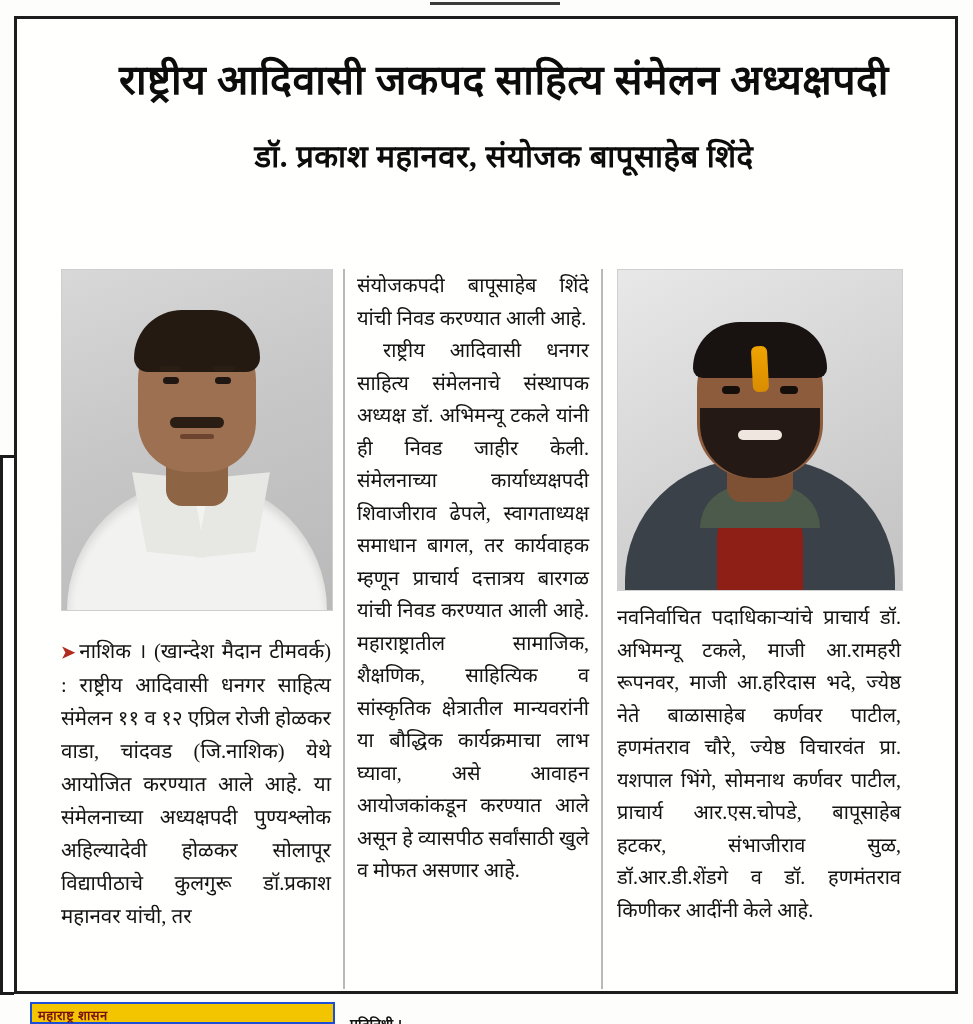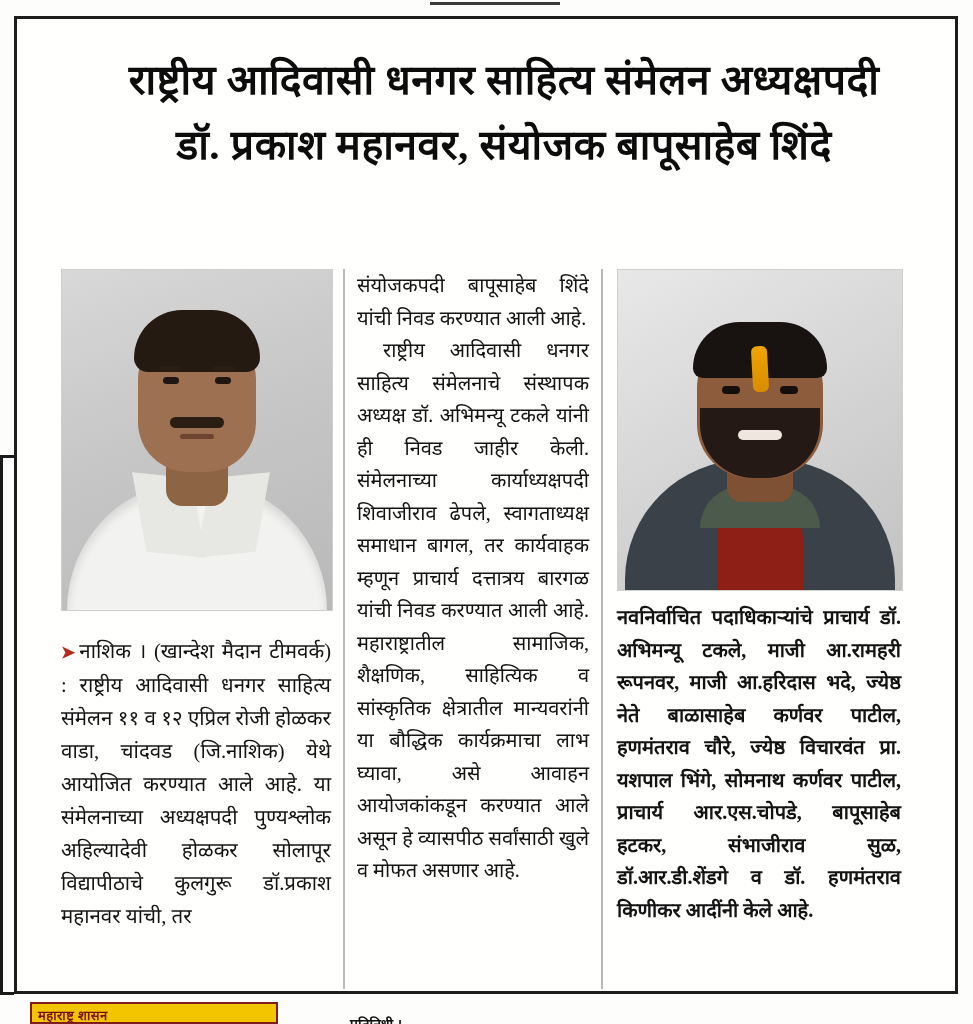--- a/index.html
+++ b/index.html
@@ -66,24 +66,24 @@
     left: 30px;
     bottom: 0px;
     width: 930px;
     height: 22px;
     overflow: hidden;
   }
   .bottom-strip .yellow {
     position: absolute;
     left: 0;
     top: 0;
-    width: 248px;
+    width: 305px;
     height: 22px;
     background: #f2c500;
-    border: 2px solid #7f1d1d;
+    border: 2px solid #1d4ed8;
     box-sizing: border-box;
   }
   .bottom-strip .yellow span {
     display: block;
     font-size: 13px;
     font-weight: bold;
     color: #7a1111;
     padding: 2px 6px;
     letter-spacing: 0.5px;
     white-space: nowrap;
@@ -112,43 +112,43 @@
     font-weight: bold;
     color: #0c0c0c;
     letter-spacing: 0.5px;
     white-space: nowrap;
   }
   .headline .line1 {
     font-size: 41px;
     line-height: 54px;
   }
   .headline .line2 {
-    font-size: 41px;
+    font-size: 31px;
     line-height: 60px;
-    margin-top: 8px;
+    margin-top: 20px;
   }
 
   
   .columns {
     position: absolute;
     top: 250px;
     left: 30px;
     width: 916px;
     height: 720px;
     display: flex;
     gap: 0px;
   }
 
   .col {
     box-sizing: border-box;
     position: relative;
   }
   .col-left   { width: 296px; padding: 0 12px 0 14px; }
   .col-mid    { width: 260px; padding: 0 12px 0 12px; border-left: 2px solid #b9b9b9; border-right: 2px solid #b9b9b9;}
-  .col-right  { width: 308px; padding: 0 10px 0 14px; font-weight: bold; }
+  .col-right  { width: 308px; padding: 0 10px 0 14px; }
 
   
   .photo {
     width: 100%;
     background: #e9e9e9;
     position: relative;
     overflow: hidden;
     border: 1px solid #cfcfcf;
   }
   .photo-left  { height: 340px; }
@@ -296,21 +296,21 @@
 
 <div class="page">
 
   <div class="top-rule"></div>
 
   <div class="left-edge-tab"></div>
 
   <div class="article-frame">
 
     <div class="headline">
-      <div class="line line1">राष्ट्रीय आदिवासी धनगर साहित्य संमेलन अध्यक्षपदी</div>
+      <div class="line line1">राष्ट्रीय आदिवासी जकपद साहित्य संमेलन अध्यक्षपदी</div>
       <div class="line line2">डॉ. प्रकाश महानवर, संयोजक बापूसाहेब शिंदे</div>
     </div>
 
     <div class="columns">
 
       <div class="col col-left">
         <div class="photo photo-left">
           <div class="p1-bg"></div>
           <div class="p1-shoulders"></div>
           <div class="p1-collarL"></div>

